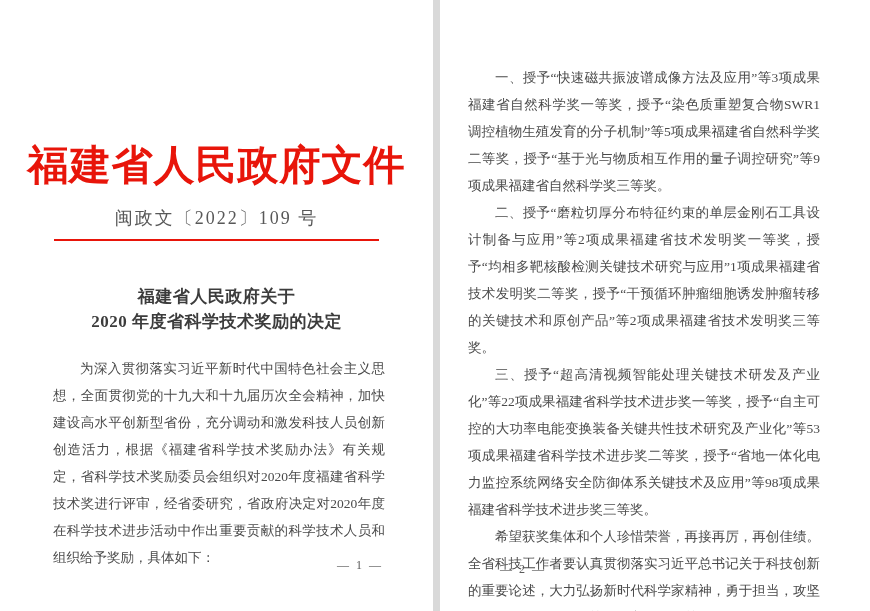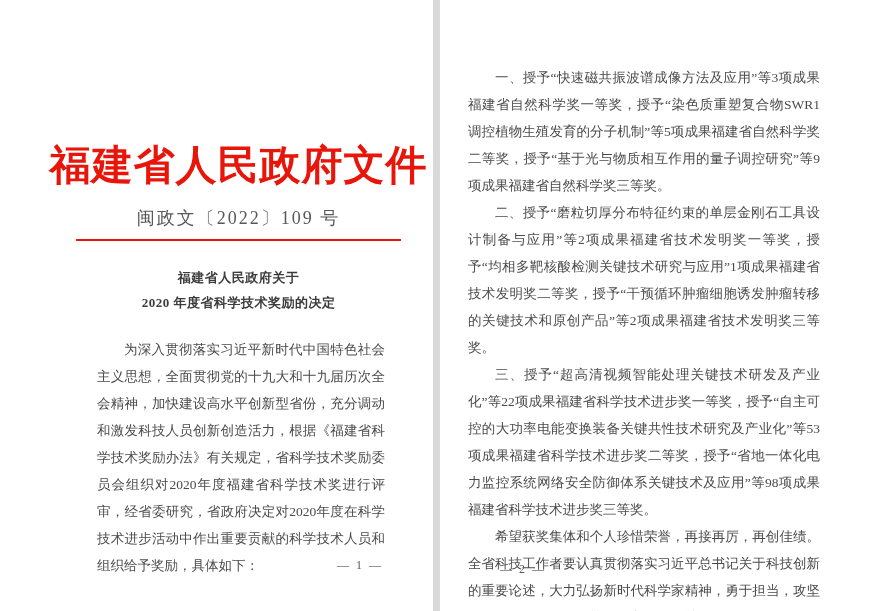--- a/index.html
+++ b/index.html
@@ -14,21 +14,21 @@
   .spread {
     display: flex;
     width: 870px;
     height: 611px;
   }
   .page {
     position: relative;
     background: #ffffff;
     height: 611px;
   }
-  .page-1 { width: 433px; padding-left: 44px; }
+  .page-1 { width: 433px; }
   .page-divider {
     width: 7px;
     height: 611px;
     background: #d9d9d9;
   }
   .page-2 { width: 430px; }
 
   
   .letterhead {
     margin-top: 140px;
@@ -47,24 +47,24 @@
     color: #585858;
     letter-spacing: 2px;
   }
   .red-rule {
     width: 325px;
     height: 2px;
     background: #e8150a;
     margin: 9px auto 0 auto;
   }
   .doc-title {
-    margin-top: 24px;
+    margin-top: 43px;
     text-align: center;
     font-weight: bold;
-    font-size: 13px;
+    font-size: 17px;
     line-height: 25px;
     color: #3c3c3c;
     letter-spacing: 0.5px;
   }
   .body-block-1 {
     margin: 21px 48px 0 53px;
     font-size: 13.5px;
     line-height: 27px;
     text-align: justify;
     color: #4a4a4a;

